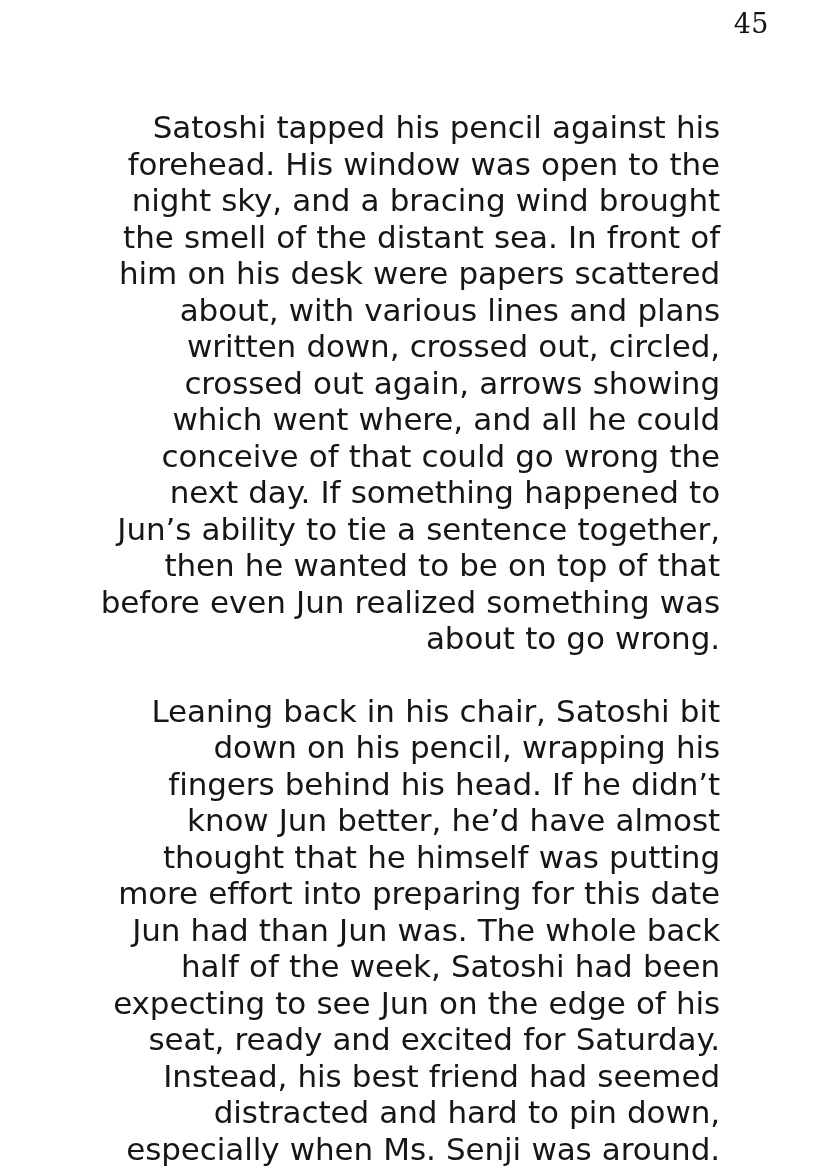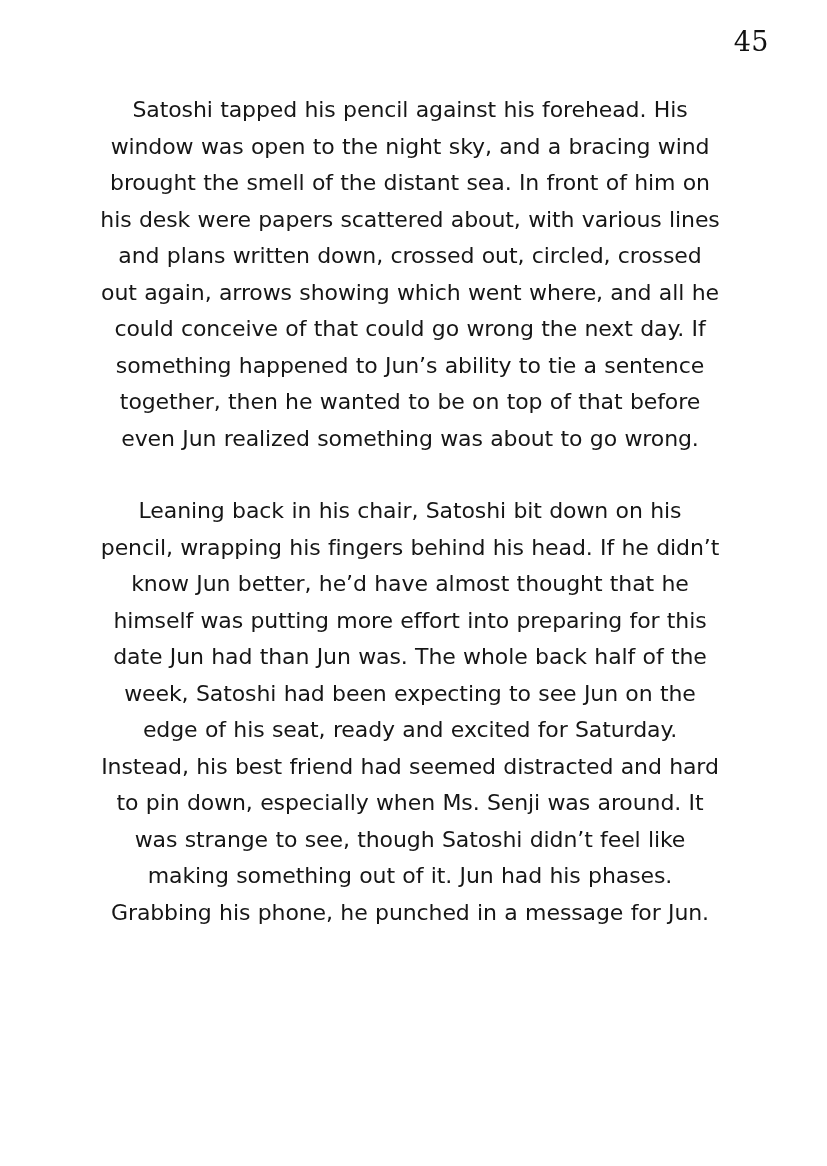--- a/index.html
+++ b/index.html
@@ -15,40 +15,40 @@
     overflow: hidden;
   }
   .page {
     position: relative;
     width: 827px;
     height: 1166px;
     box-sizing: border-box;
   }
   .page-number {
     position: absolute;
-    top: 26px;
+    top: 8px;
     right: 58px;
     font-size: 27px;
     line-height: 1.2;
     color: #111111;
     font-family: "DejaVu Serif", serif;
     letter-spacing: 0.5px;
   }
   .body-text {
     position: absolute;
     top: 92px;
     left: 100px;
     width: 620px;
   }
   .para {
-    font-size: 22px;
+    font-size: 31px;
     line-height: 36.5px;
     color: #161616;
-    margin: 0 0 36px 0;
-    text-align: center;
+    margin: 17px 0 36px 0;
+    text-align: right;
     word-spacing: 0.5px;
     letter-spacing: -0.1px;
   }
   .para:last-child {
     margin-bottom: 0;
   }
 </style>
 </head>
 <body>
 

